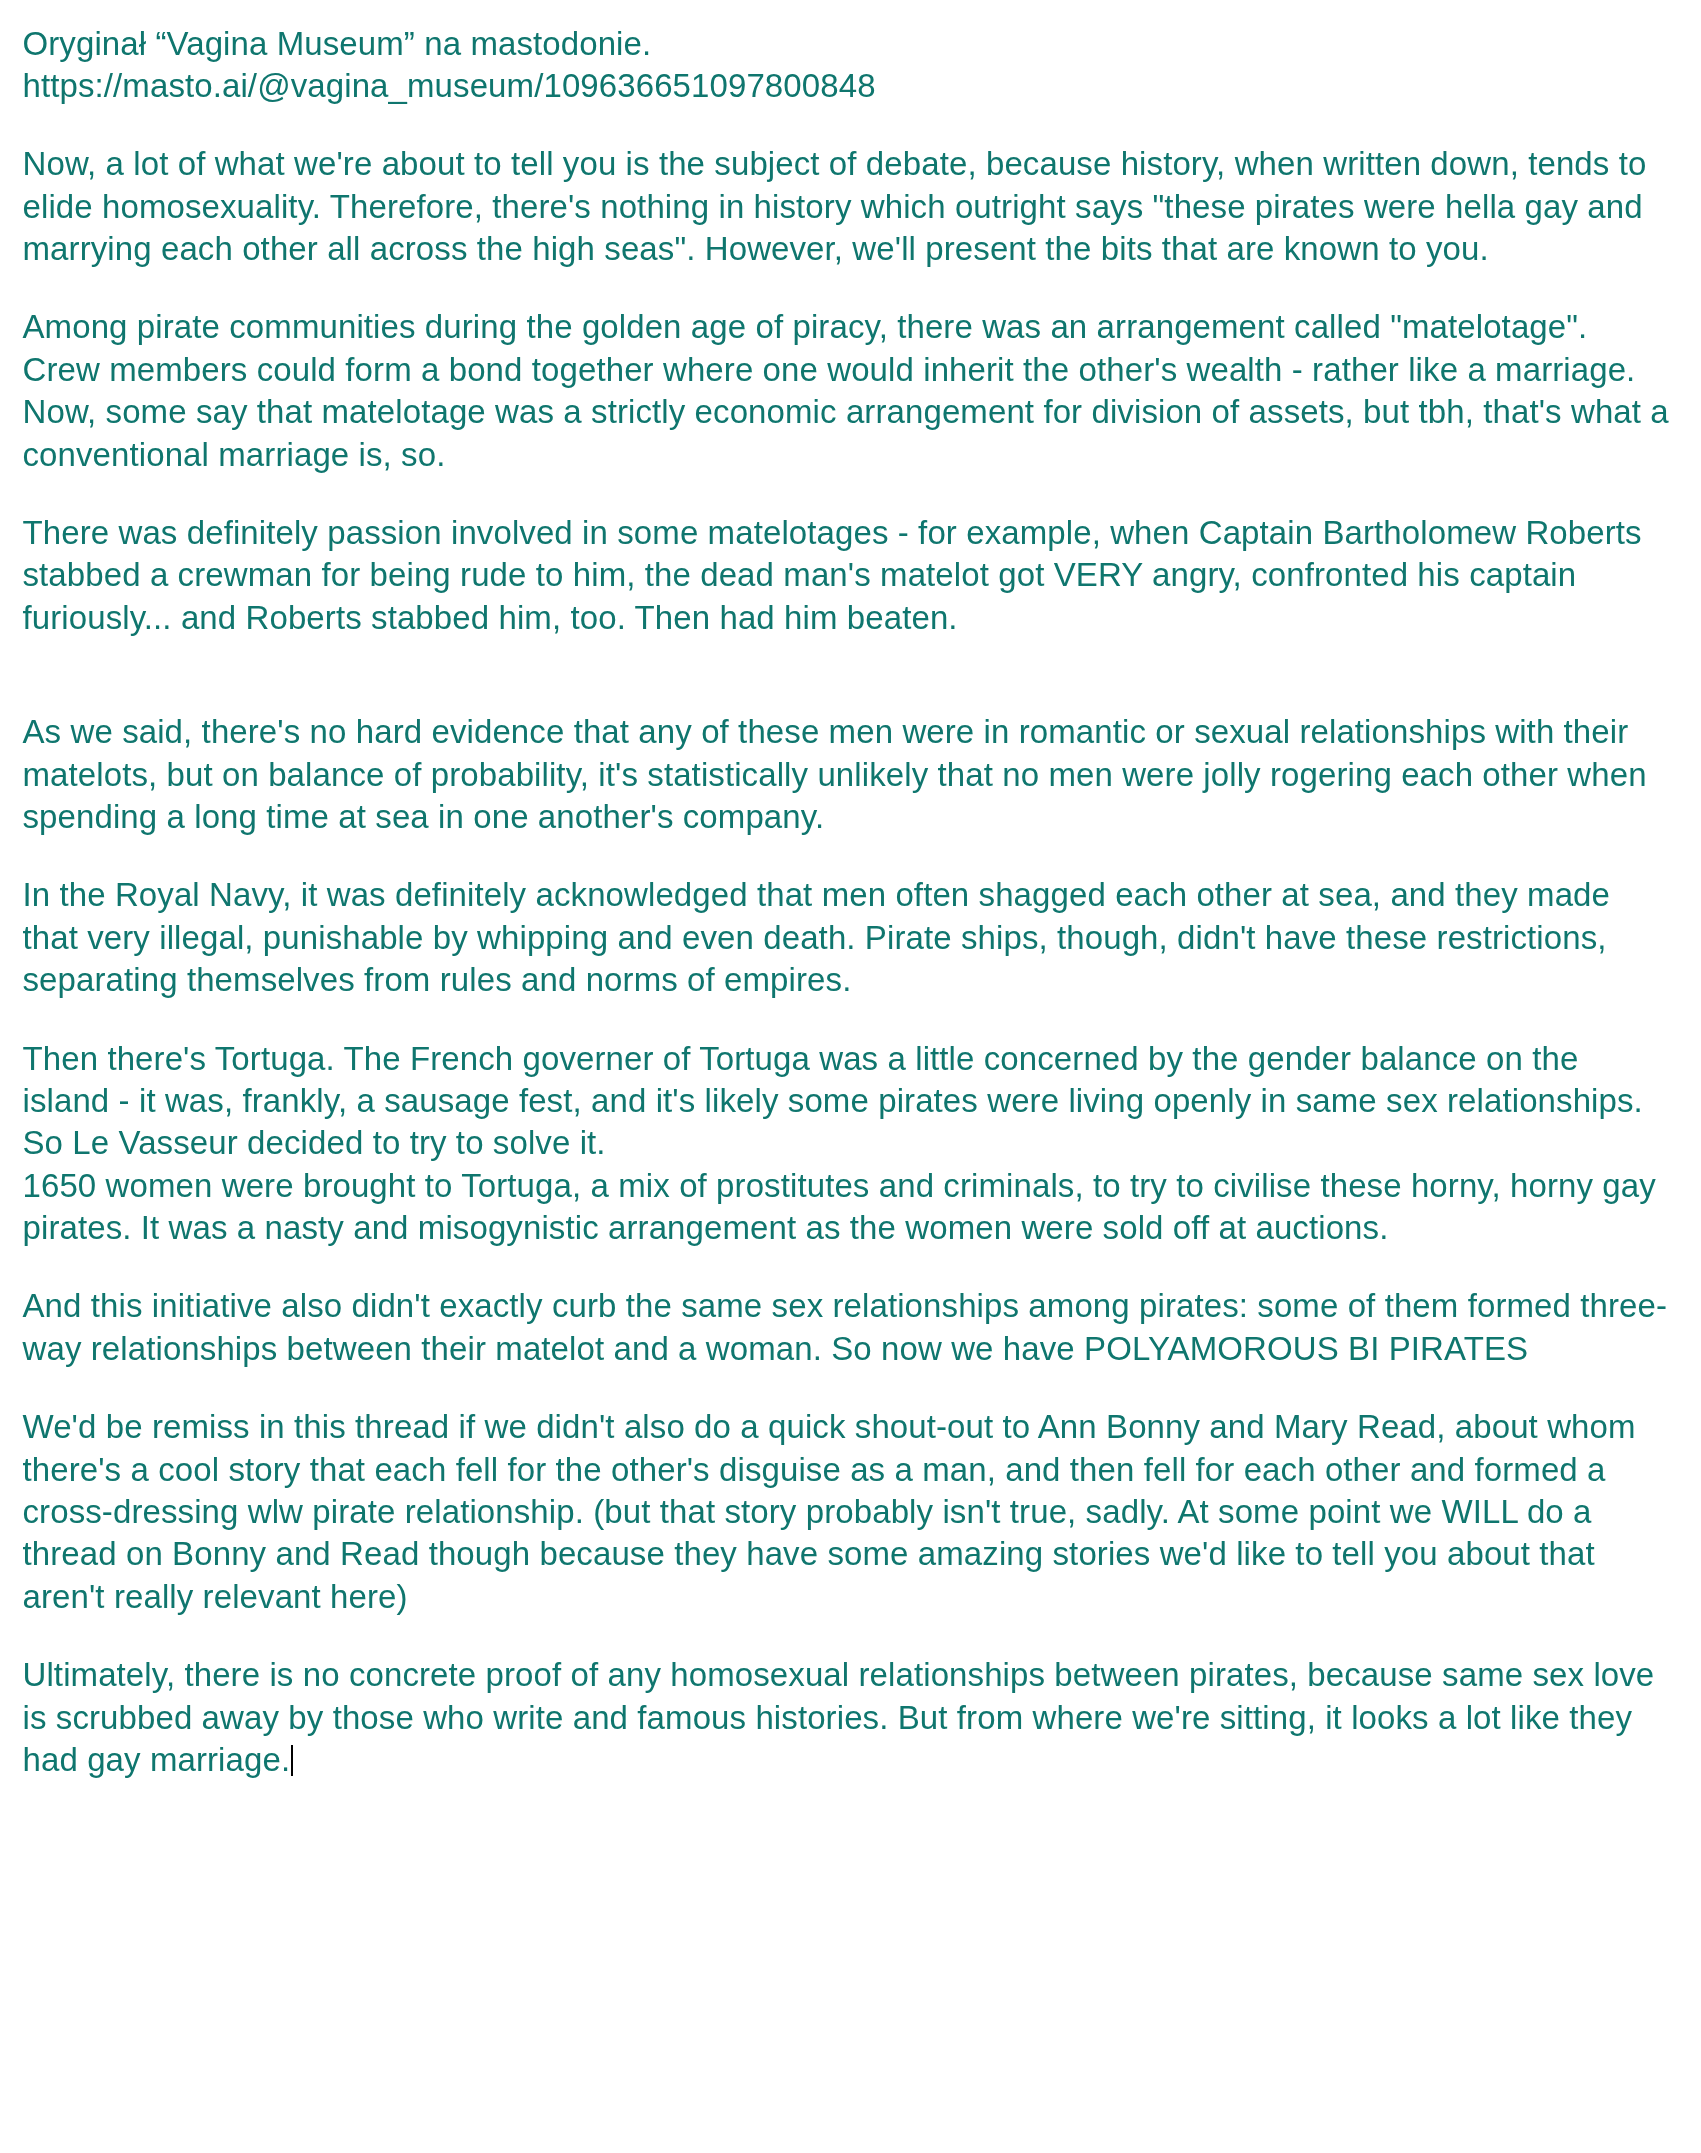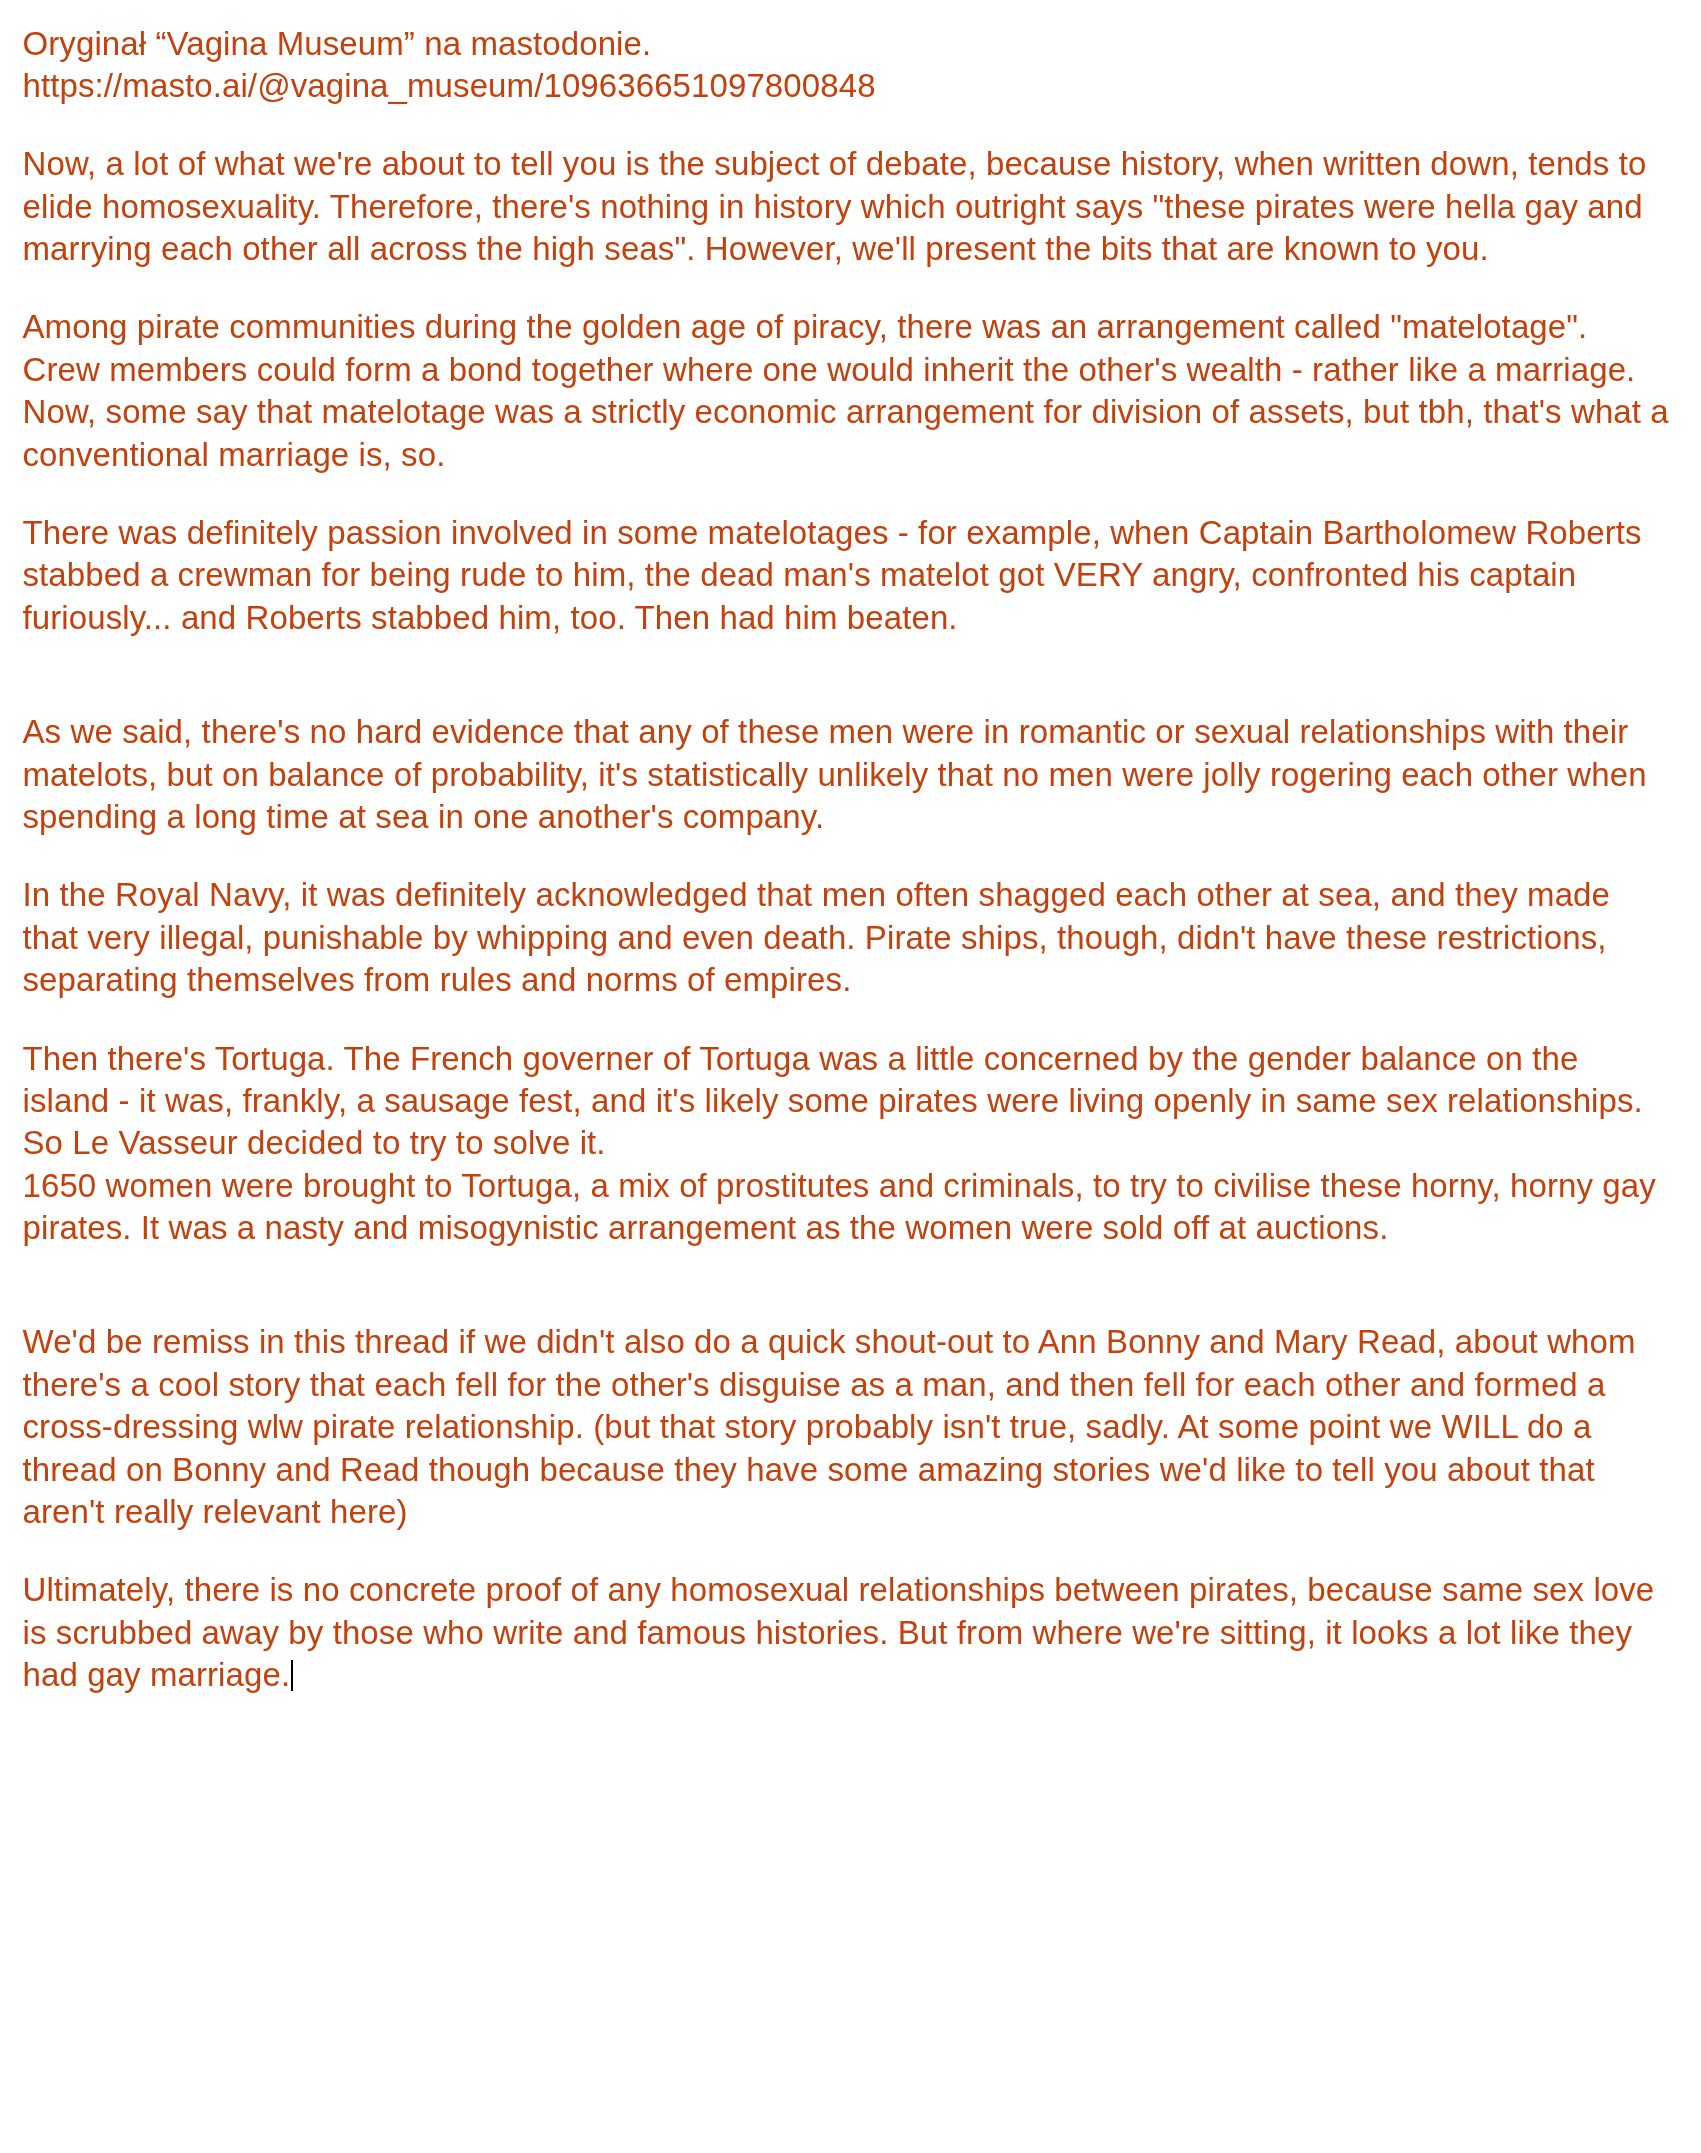--- a/index.html
+++ b/index.html
@@ -15,21 +15,21 @@
     width: 1702px;
     min-height: 2153px;
     box-sizing: border-box;
     padding: 22.5px 29px 17.3px 22.5px;
     background: #ffffff;
   }
   .doc {
     font-size: 33px;
     line-height: 1.285;
     letter-spacing: 0.1px;
-    color: #c2410c;
+    color: #0f766e;
   }
   .para {
     margin: 0;
     white-space: pre-wrap;
   }
   .spacer {
     height: 36px;
   }
   .caret {
     display: inline-block;
@@ -65,20 +65,21 @@
     <p class="para">As we said, there's no hard evidence that any of these men were in romantic or sexual relationships with their matelots, but on balance of probability, it's statistically unlikely that no men were jolly rogering each other when spending a long time at sea in one another's company.</p>
     <div class="spacer"></div>
 
     <p class="para">In the Royal Navy, it was definitely acknowledged that men often shagged each other at sea, and they made that very illegal, punishable by whipping and even death. Pirate ships, though, didn't have these restrictions, separating themselves from rules and norms of empires.</p>
     <div class="spacer"></div>
 
     <p class="para">Then there's Tortuga. The French governer of Tortuga was a little concerned by the gender balance on the island - it was, frankly, a sausage fest, and it's likely some pirates were living openly in same sex relationships. So Le Vasseur decided to try to solve it.
 1650 women were brought to Tortuga, a mix of prostitutes and criminals, to try to civilise these horny, horny gay pirates. It was a nasty and misogynistic arrangement as the women were sold off at auctions.</p>
     <div class="spacer"></div>
 
+    <p class="para">And this initiative also didn't exactly curb the same sex relationships among pirates: some of them formed three-way relationships between their matelot and a woman. So now we have POLYAMOROUS BI PIRATES</p>
     <div class="spacer"></div>
 
     <p class="para">We'd be remiss in this thread if we didn't also do a quick shout-out to Ann Bonny and Mary Read, about whom there's a cool story that each fell for the other's disguise as a man, and then fell for each other and formed a cross-dressing wlw pirate relationship. (but that story probably isn't true, sadly. At some point we WILL do a thread on Bonny and Read though because they have some amazing stories we'd like to tell you about that aren't really relevant here)</p>
     <div class="spacer"></div>
 
     <p class="para"><span>Ultimately, there is no concrete proof of any homosexual relationships between pirates, because same sex love is scrubbed away by those who write and famous histories. But from where we're sitting, it looks a lot like they had gay marriage.</span><span class="caret"></span></p>
 
   </div>
 </div>
 

